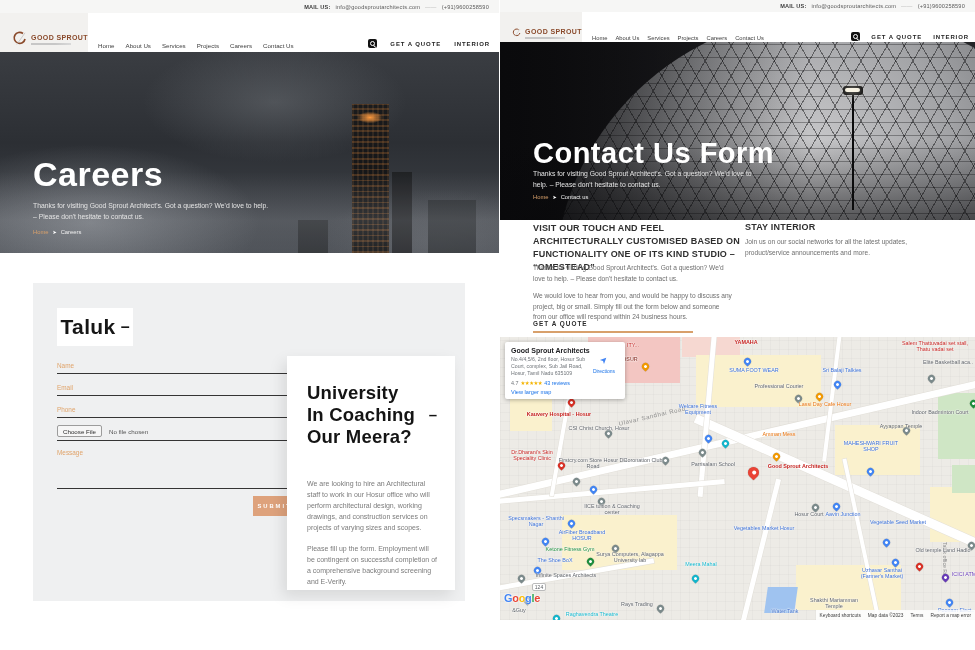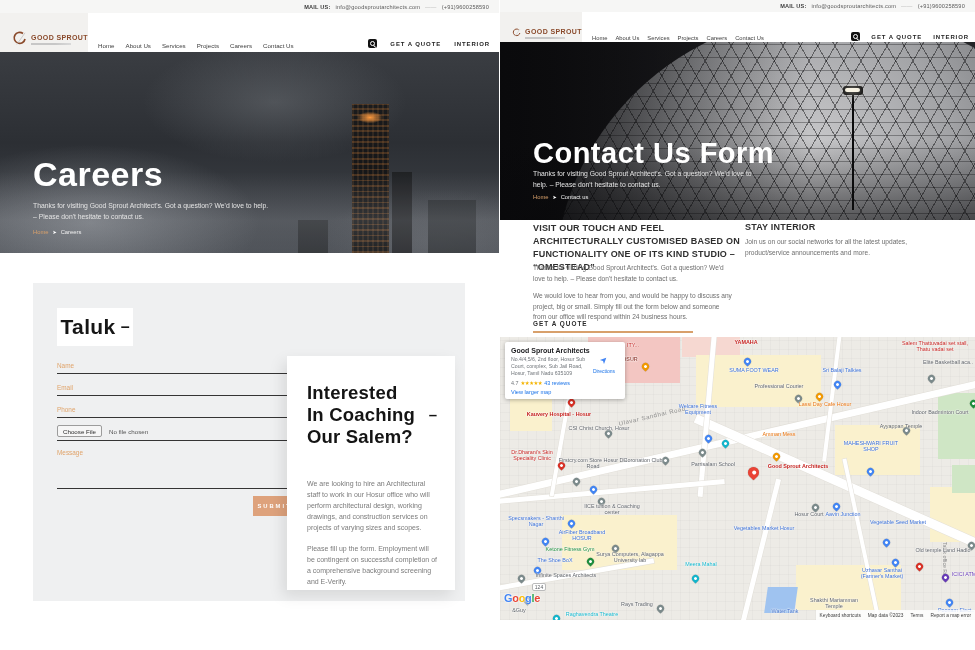--- a/index.html
+++ b/index.html
@@ -259,23 +259,23 @@
         <span class="file-line"></span>
       </div>
       <div class="msg-area"></div>
       <span class="msg-label">Message</span>
       <div class="msg-line"></div>
       <button class="submit-btn">SUBMIT</button>
     </div>
 
     <div class="join-card">
       <div class="join-heading">
-        <span>Interested</span><br>
+        <span>University</span><br>
         <span>In Coaching</span><br>
-        <span>Our Salem?</span>
+        <span>Our Meera?</span>
       </div>
       <span class="join-dash">–</span>
       <div class="join-para p1">We are looking to hire an Architectural staff to work in our Hosur office who will perform architectural design, working drawings, and construction services on projects of varying sizes and scopes.</div>
       <div class="join-para p2">Please fill up the form. Employment will be contingent on successful completion of a comprehensive background screening and E-Verify.</div>
     </div>
   </div>
 
   <div class="page right">
     <div class="topbar">
       <span class="mail-label">MAIL US:</span>

